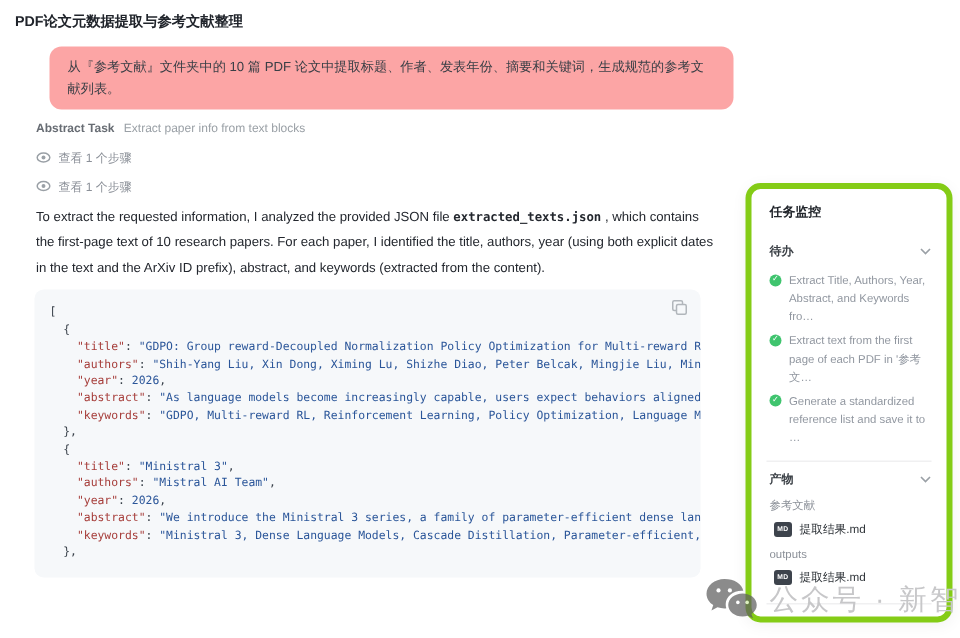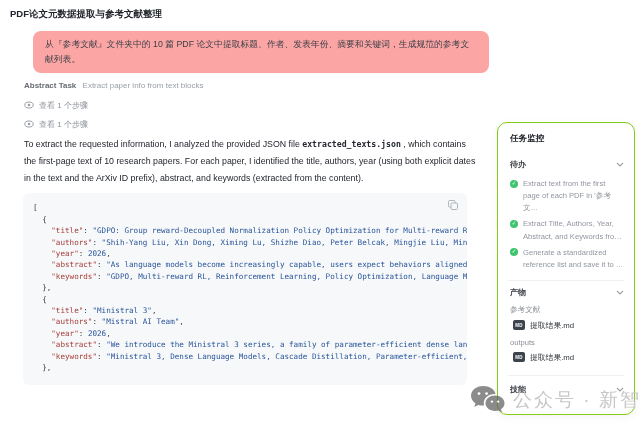--- a/index.html
+++ b/index.html
@@ -34,21 +34,21 @@
     white-space:pre;color:#39414a;}
   .tk-pun{color:#39414a;}
   .tk-key{color:#a63d3a;}
   .tk-str{color:#2a5599;}
   .tk-num{color:#2a5599;}
   .copy-btn{position:absolute;top:6px;right:8px;width:12px;height:12px;cursor:pointer;opacity:.75;}
 
   
   .panel{
     position:absolute;left:497px;top:122px;width:138px;height:293px;box-sizing:border-box;
-    background:#fff;border:1px solid #84cc16;border-radius:10px;
+    background:#fff;border:4px solid #84cc16;border-radius:10px;
     box-shadow:0 2px 10px rgba(0,0,0,.05);padding:10px 10px 0 12px;overflow:hidden;
   }
   .panel-title{font-size:8.6px;font-weight:700;color:#22262c;}
   .sec-head{display:flex;justify-content:space-between;align-items:center;
     font-size:8px;font-weight:700;color:#3c4147;cursor:pointer;}
   .sec-head.todo{margin-top:14px;}
   .sec-head.artifacts{margin-top:6px;}
   .sec-head.skills{margin-top:8px;}
   .todo-list{list-style:none;margin:8px 0 0;padding:0;}
   .todo-list li{display:flex;gap:5px;margin-bottom:4px;font-size:7.6px;line-height:1.6;color:#9197a0;}
@@ -117,25 +117,25 @@
 
     <div class="sec-head todo">
       <span>待办</span>
       <svg width="8" height="5" viewBox="0 0 8 5">
           <polyline points="1,1 4,4 7,1" fill="none" stroke="#9aa0a6" stroke-width="1.1"></polyline>
         </svg>
     </div>
     <ul class="todo-list" id="todo-list">
         <li>
           <span class="check"></span>
-          <span>Extract text from the first page of each PDF in '参考文…</span>
+          <span>Extract Title, Authors, Year, Abstract, and Keywords fro…</span>
         </li>
         <li>
           <span class="check"></span>
-          <span>Extract Title, Authors, Year, Abstract, and Keywords fro…</span>
+          <span>Extract text from the first page of each PDF in '参考文…</span>
         </li>
         <li>
           <span class="check"></span>
           <span>Generate a standardized reference list and save it to …</span>
         </li>
       </ul>
 
     <hr class="divider">
 
     <div class="sec-head artifacts">

